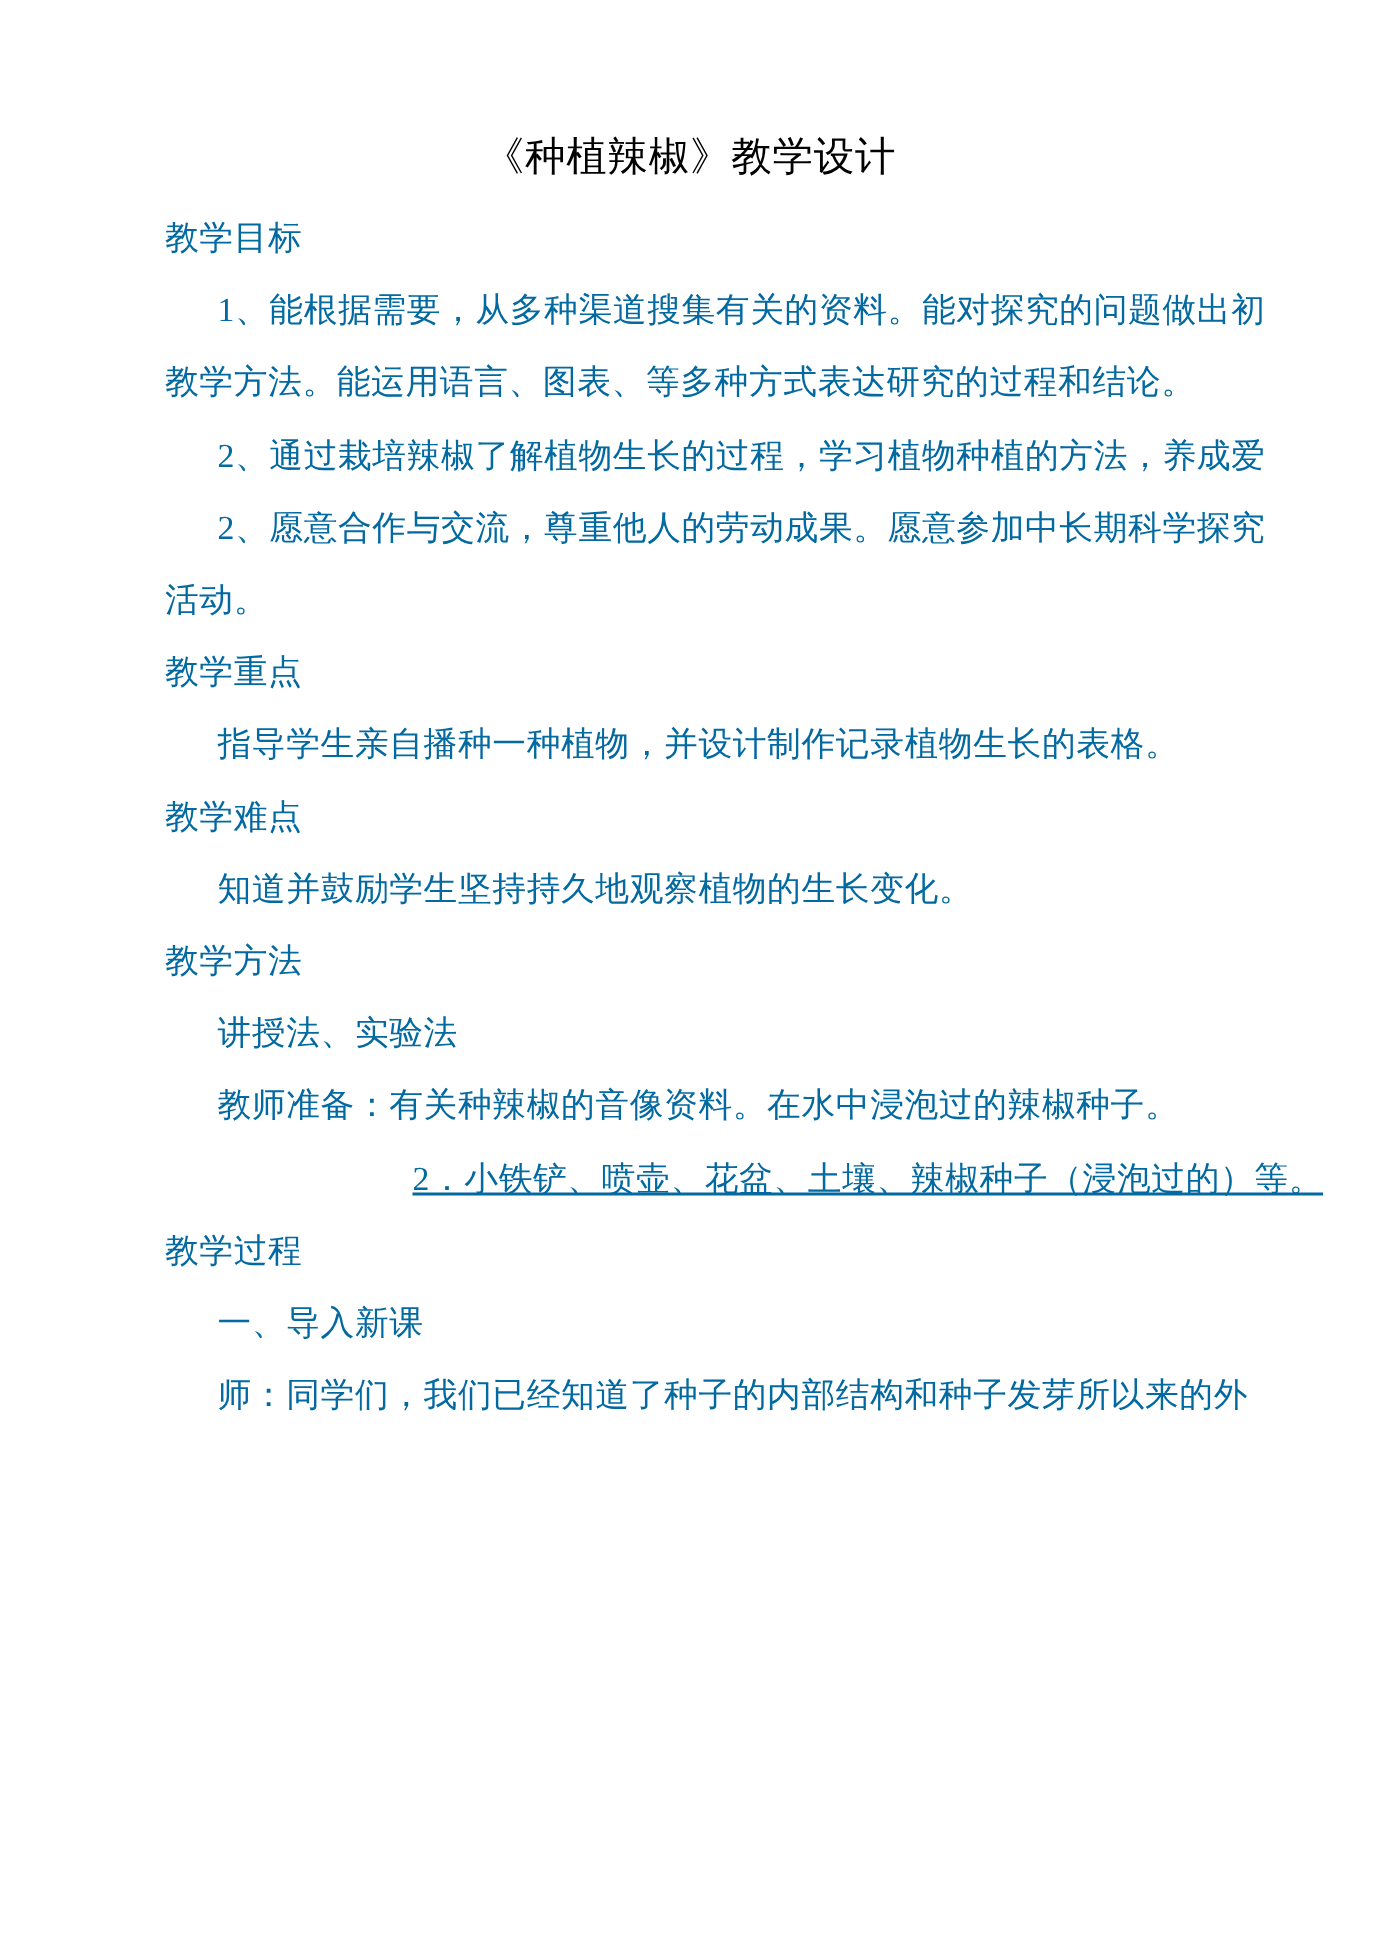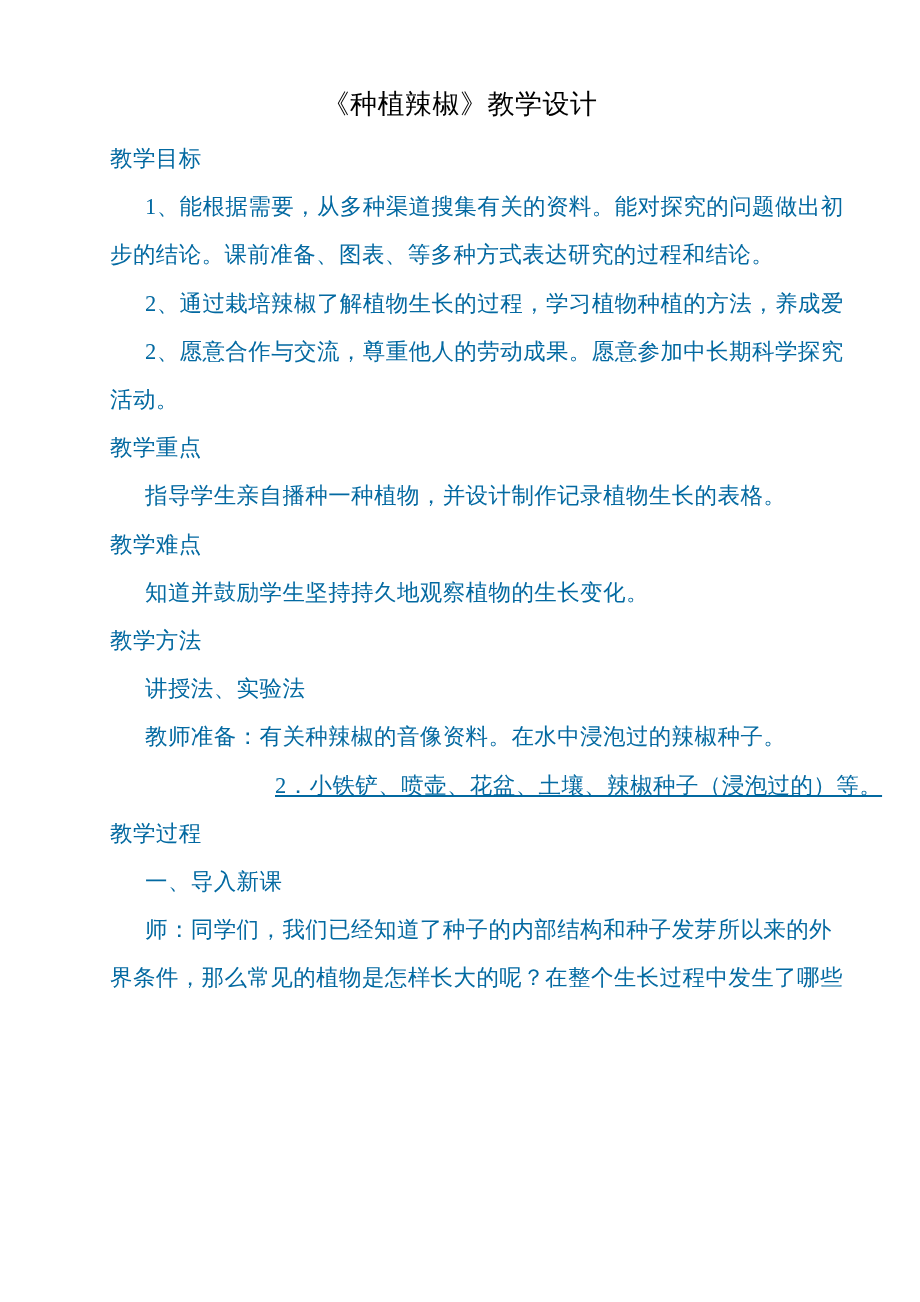--- a/index.html
+++ b/index.html
@@ -51,31 +51,30 @@
 </head>
 <body>
 
 <div class="page">
 
   <div class="doc-title">《种植辣椒》教学设计</div>
 
   <div class="doc-body">
     <div class="line ind-0">教学目标</div>
     <div class="line ind-1">1、能根据需要，从多种渠道搜集有关的资料。能对探究的问题做出初</div>
-    <div class="line ind-0">步的结论。课前准备、图表、等多种方式表达研究的过程和结论。</div>
+    <div class="line ind-0">教学方法。能运用语言、图表、等多种方式表达研究的过程和结论。</div>
     <div class="line ind-1">2、通过栽培辣椒了解植物生长的过程，学习植物种植的方法，养成爱</div>
     <div class="line ind-1">2、愿意合作与交流，尊重他人的劳动成果。愿意参加中长期科学探究</div>
     <div class="line ind-0">活动。</div>
     <div class="line ind-0">教学重点</div>
     <div class="line ind-1">指导学生亲自播种一种植物，并设计制作记录植物生长的表格。</div>
     <div class="line ind-0">教学难点</div>
     <div class="line ind-1">知道并鼓励学生坚持持久地观察植物的生长变化。</div>
     <div class="line ind-0">教学方法</div>
     <div class="line ind-1">讲授法、实验法</div>
     <div class="line ind-1">教师准备：有关种辣椒的音像资料。在水中浸泡过的辣椒种子。</div>
     <div class="line ind-2">2．小铁铲、喷壶、花盆、土壤、辣椒种子（浸泡过的）等。</div>
     <div class="line ind-0">教学过程</div>
     <div class="line ind-1">一、导入新课</div>
     <div class="line ind-1">师：同学们，我们已经知道了种子的内部结构和种子发芽所以来的外</div>
-    <div class="line ind-0">界条件，那么常见的植物是怎样长大的呢？在整个生长过程中发生了哪些</div>
   </div>
 
 </div>
 
 </body></html>

